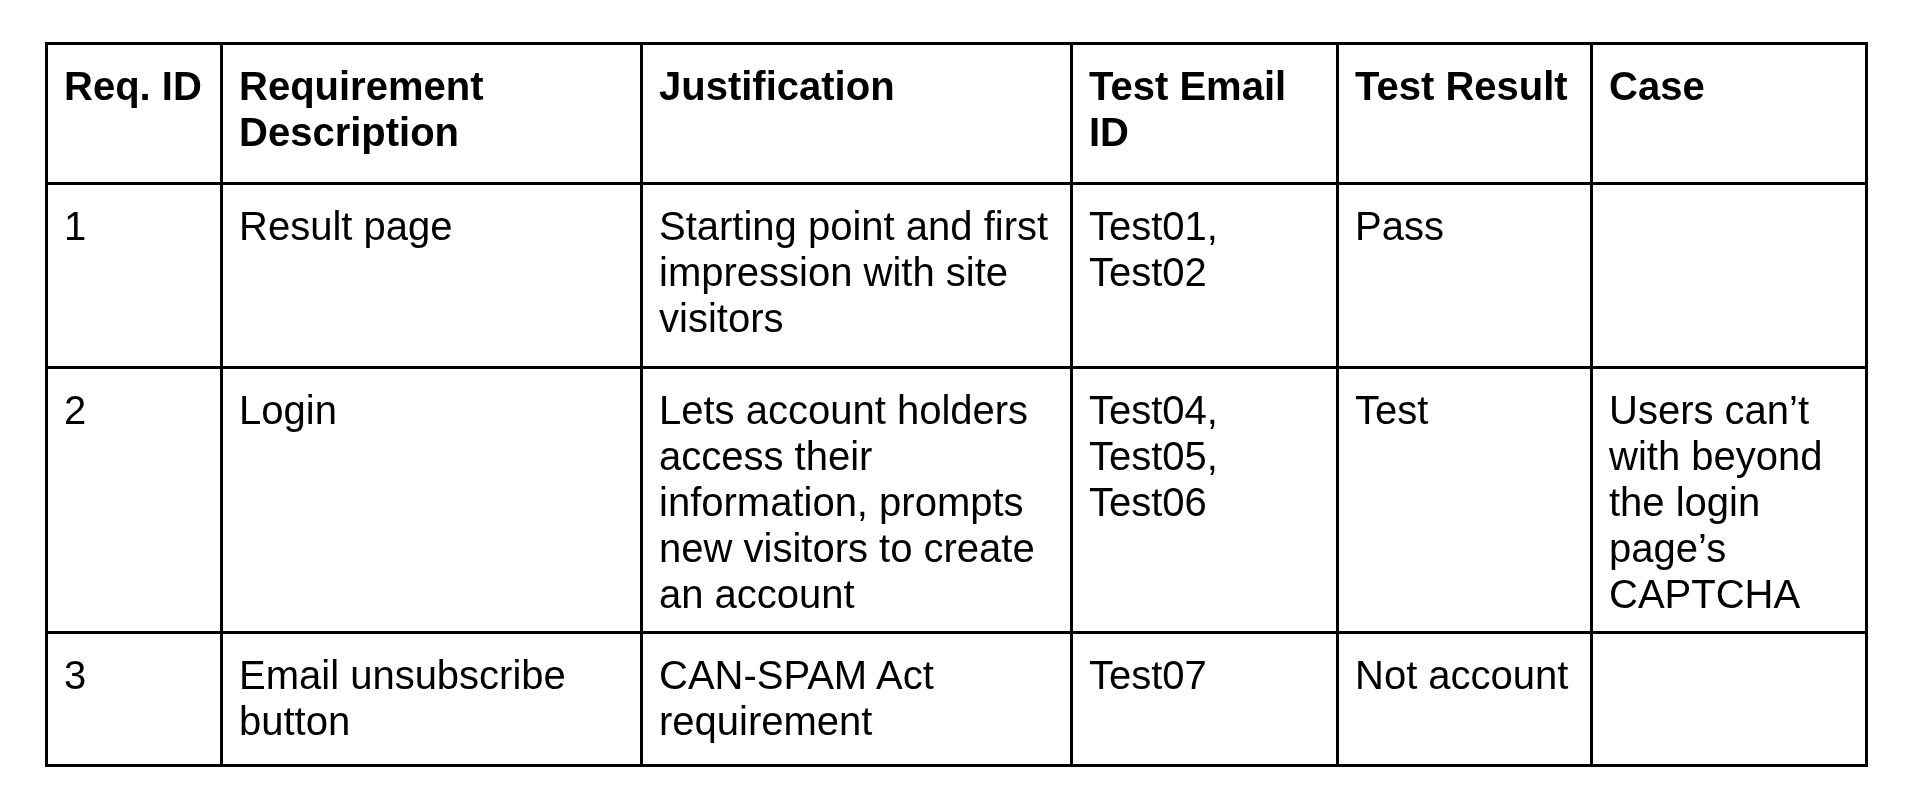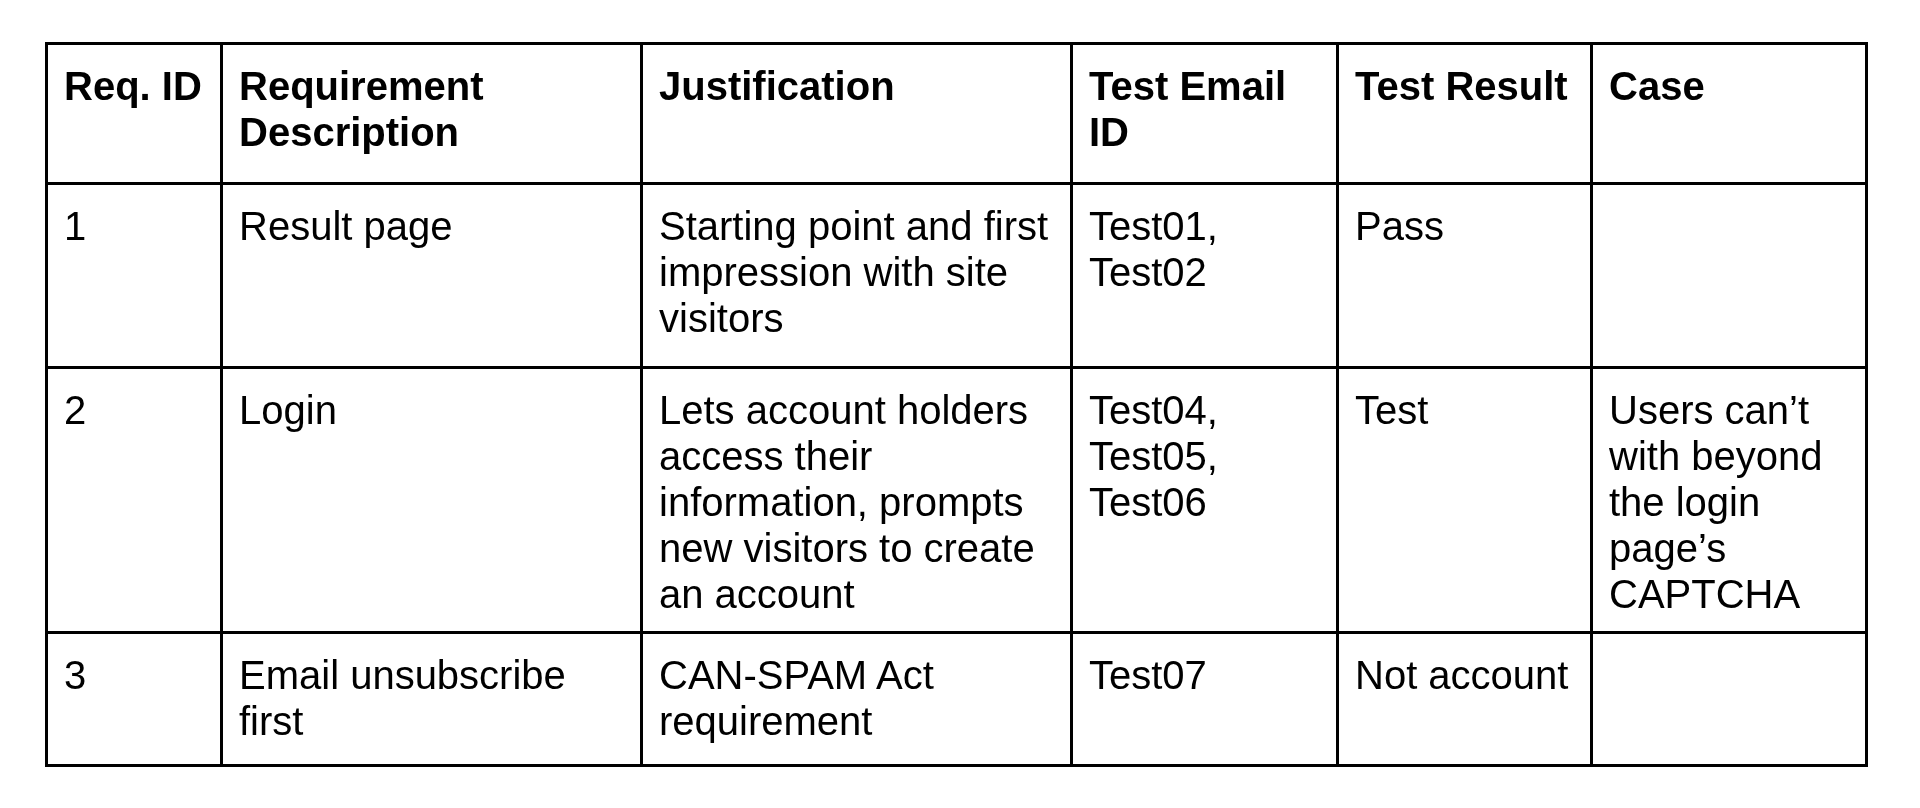--- a/index.html
+++ b/index.html
@@ -79,21 +79,21 @@
       <tr class="row-2">
         <td>2</td>
         <td>Login</td>
         <td>Lets account holders access their information, prompts new visitors to create an account</td>
         <td>Test04, Test05, Test06</td>
         <td>Test</td>
         <td>Users can’t with beyond the login page’s CAPTCHA</td>
       </tr>
       <tr class="row-3">
         <td>3</td>
-        <td>Email unsubscribe first</td>
+        <td>Email unsubscribe button</td>
         <td>CAN-SPAM Act requirement</td>
         <td>Test07</td>
         <td>Not account</td>
         <td></td>
       </tr>
     </tbody>
   </table>
 </div>
 
 </body></html>

